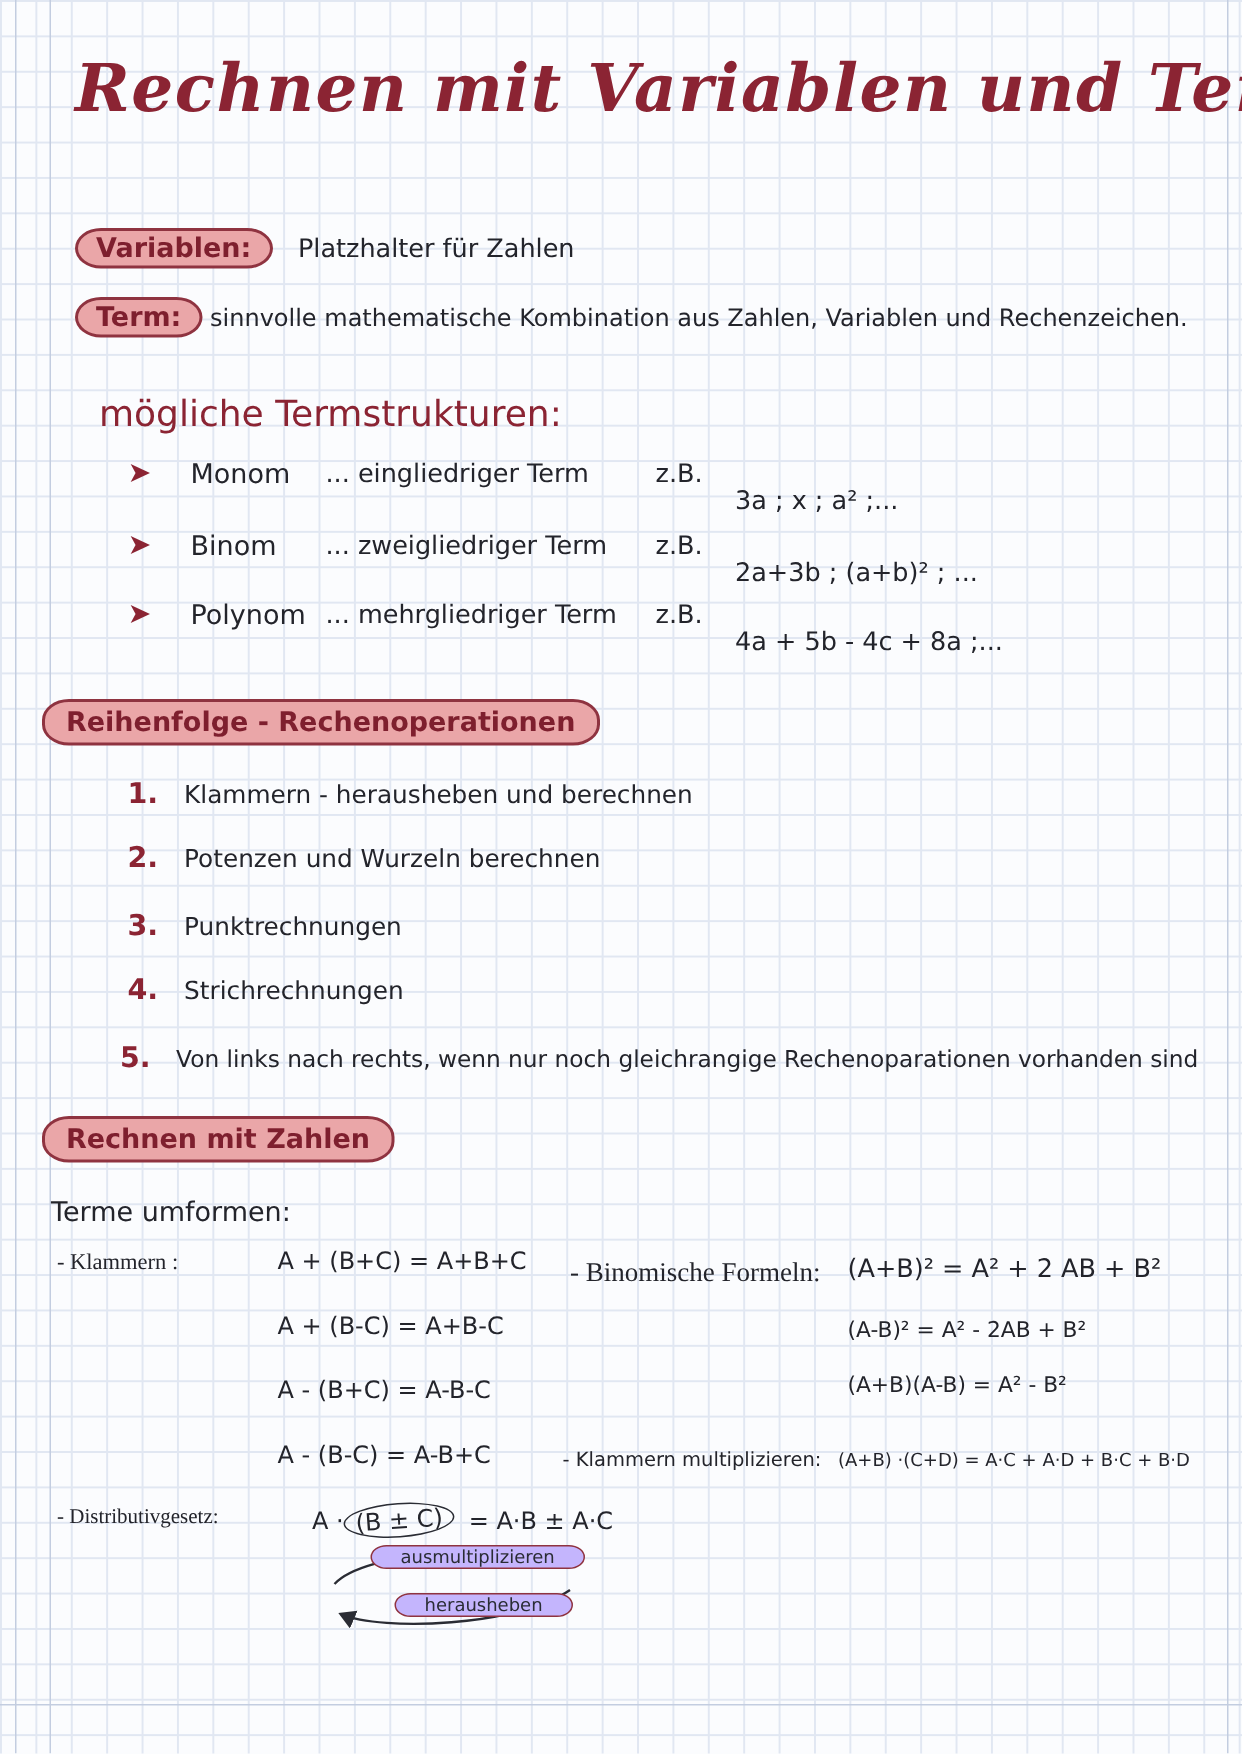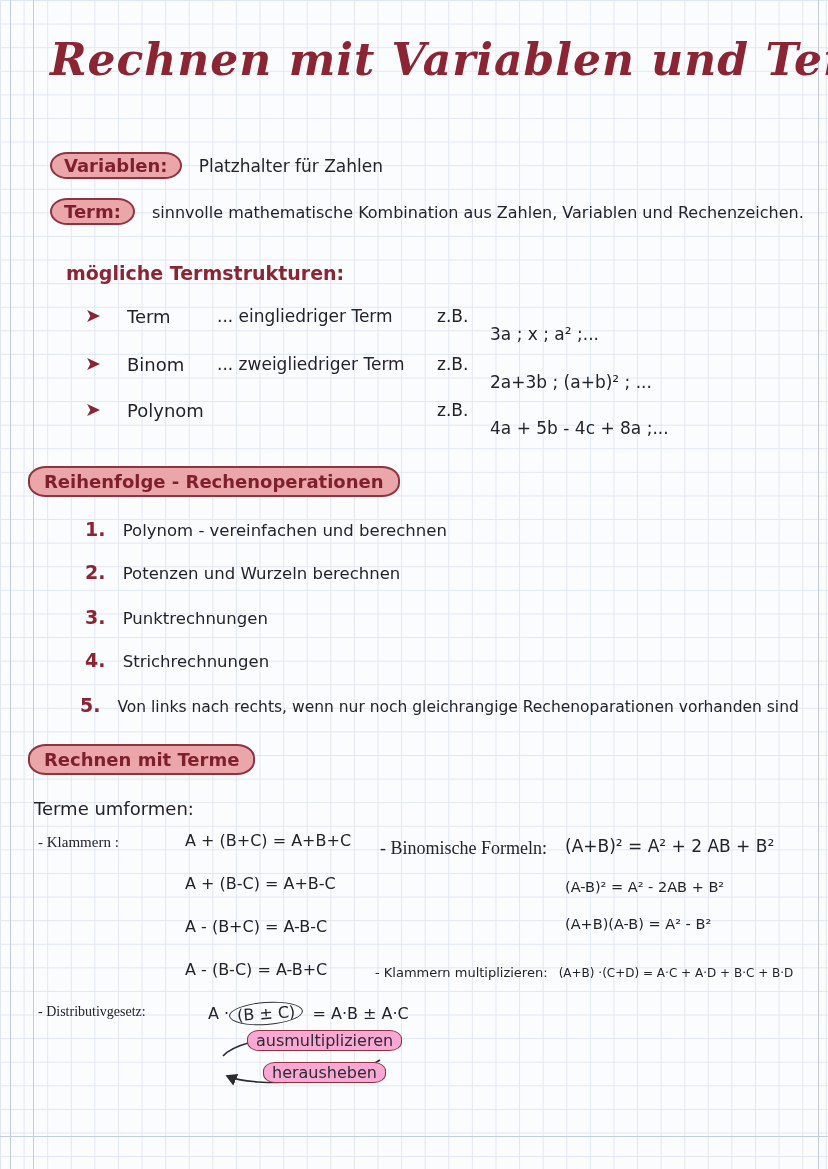--- a/index.html
+++ b/index.html
@@ -26,22 +26,22 @@
   }
   .red{color:#8b2433;}
   .pill{
     display:inline-block;background:#eaa6a8;border:2px solid #8f3340;
     border-radius:18px/14px;padding:3px 14px;
     color:#7e1f2e;font-weight:700;
   }
   .pill.def{font-size:18px;padding:1px 12px;text-align:center;}
   .pill.section{font-size:18px;}
   .deftext{font-size:17px;margin-left:12px;}
-  .deftext2{font-size:16px;margin-left:12px;}
-  .subhead{font-size:19px;font-weight:700;}
+  .deftext2{font-size:16px;}
+  .subhead{font-size:24px;font-weight:400;}
 
   .term-row{left:85px;width:740px;height:34px;font-size:17px;}
   .bullet-icon{position:absolute;left:0;top:-2px;color:#8b2433;font-size:19px;}
   .tname{position:absolute;left:42px;font-size:18px;}
   .tdesc{position:absolute;left:132px;}
   .tzb{position:absolute;left:352px;}
   .tex{position:absolute;left:405px;margin-top:18px;}
 
   .step{left:85px;font-size:16.5px;}
   .stepnum{color:#8b2433;font-weight:700;font-size:19px;margin-right:12px;}
@@ -49,23 +49,23 @@
   .eq{font-size:16px;}
   .eqlabel{font-size:15px;font-family:Liberation Serif, serif;}
   .eqlabel-sm{font-size:13px;}
   .eq-sm{font-size:12px;}
   .oval{
     display:inline-block;border:1.6px solid #2a2c34;border-radius:50%;
     padding:1px 7px;transform:rotate(-4deg);
   }
   .arrowbox{left:215px;top:1026px;width:180px;height:66px;}
   .minipill{
-    position:absolute;display:inline-block;background:#f9a8d4;
+    position:absolute;display:inline-block;background:#c4b5fd;
     border:1.4px solid #8f3340;border-radius:12px/9px;
-    padding:0 8px;font-size:16px;color:#2a2c34;
+    padding:0 19px;font-size:12px;color:#2a2c34;
   }
   svg{position:absolute;left:0;top:0;overflow:visible;}
 </style>
 </head>
 <body>
 
 <div class="sheet">
 
   <div class="vline" style="left:10px"></div>
   <div class="vline" style="left:33px"></div>
@@ -80,66 +80,67 @@
   </div>
   <div class="abs" style="left:50px;top:198px">
     <span class="pill def">Term:</span>
     <span class="deftext2">sinnvolle mathematische Kombination aus Zahlen, Variablen und Rechenzeichen.</span>
   </div>
 
   <div class="abs subhead red" style="left:66px;top:262px">mögliche Termstrukturen:</div>
 
   <div class="abs term-row" style="top:306px">
     <span class="bullet-icon">➤</span>
-    <span class="tname">Term</span>
+    <span class="tname">Monom</span>
     <span class="tdesc">...  eingliedriger Term</span>
     <span class="tzb">z.B.</span>
     <span class="tex">3a  ;  x  ;  a² ;...</span>
   </div>
   <div class="abs term-row" style="top:354px">
     <span class="bullet-icon">➤</span>
     <span class="tname">Binom</span>
     <span class="tdesc">...  zweigliedriger Term</span>
     <span class="tzb">z.B.</span>
     <span class="tex">2a+3b  ;  (a+b)² ; ...</span>
   </div>
   <div class="abs term-row" style="top:400px">
     <span class="bullet-icon">➤</span>
     <span class="tname">Polynom</span>
+    <span class="tdesc">...  mehrgliedriger Term</span>
     <span class="tzb">z.B.</span>
     <span class="tex">4a + 5b - 4c + 8a ;...</span>
   </div>
 
   <div class="abs" style="left:28px;top:466px">
     <span class="pill section">Reihenfolge - Rechenoperationen</span>
   </div>
 
   <div class="abs step" style="top:518px">
     <span class="stepnum">1.</span>
-    <span class="steptext">Polynom  -  vereinfachen und berechnen</span>
+    <span class="steptext">Klammern  -  herausheben und berechnen</span>
   </div>
   <div class="abs step" style="top:561px">
     <span class="stepnum">2.</span>
     <span class="steptext">Potenzen und Wurzeln berechnen</span>
   </div>
   <div class="abs step" style="top:606px">
     <span class="stepnum">3.</span>
     <span class="steptext">Punktrechnungen</span>
   </div>
   <div class="abs step" style="top:649px">
     <span class="stepnum">4.</span>
     <span class="steptext">Strichrechnungen</span>
   </div>
   <div class="abs step" style="top:694px;left:80px;font-size:15.5px">
     <span class="stepnum">5.</span>
     <span class="steptext">Von links nach rechts, wenn nur noch gleichrangige Rechenoparationen vorhanden sind</span>
   </div>
 
   <div class="abs" style="left:28px;top:744px">
-    <span class="pill section">Rechnen mit Terme</span>
+    <span class="pill section">Rechnen mit Zahlen</span>
   </div>
 
   <div class="abs" style="left:34px;top:798px;font-size:18px">Terme umformen:</div>
 
   <div class="abs eqlabel" style="left:38px;top:834px">- Klammern   :</div>
   <div class="abs eq" style="left:185px;top:831px">A + (B+C) =  A+B+C</div>
   <div class="abs eq" style="left:185px;top:874px">A + (B-C) =  A+B-C</div>
   <div class="abs eq" style="left:185px;top:917px">A - (B+C) =  A-B-C</div>
   <div class="abs eq" style="left:185px;top:960px">A - (B-C) =  A-B+C</div>
 

